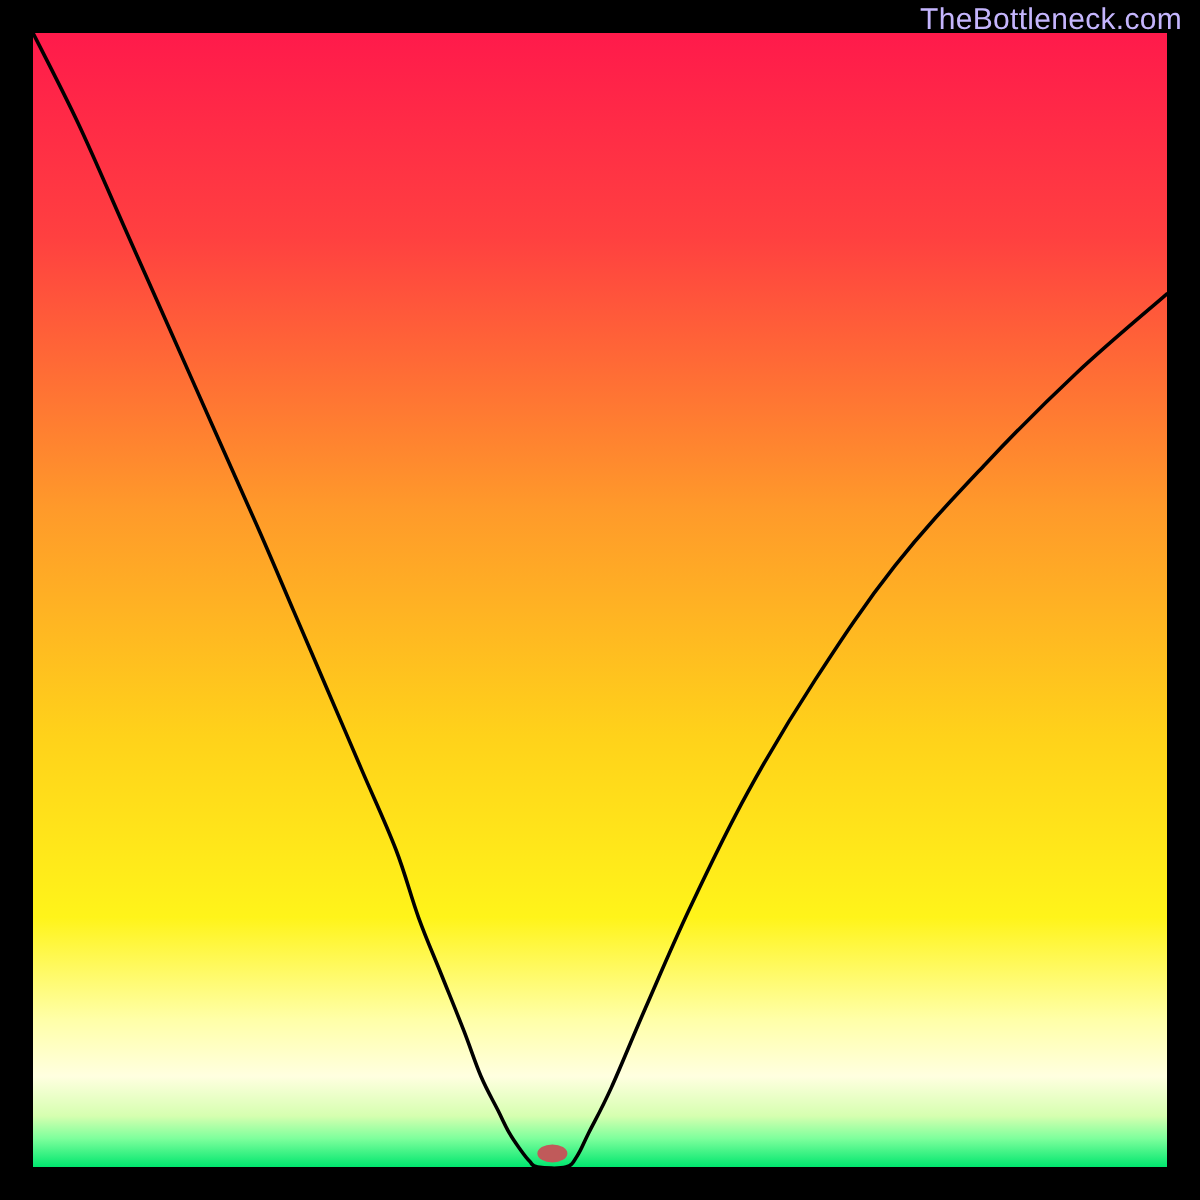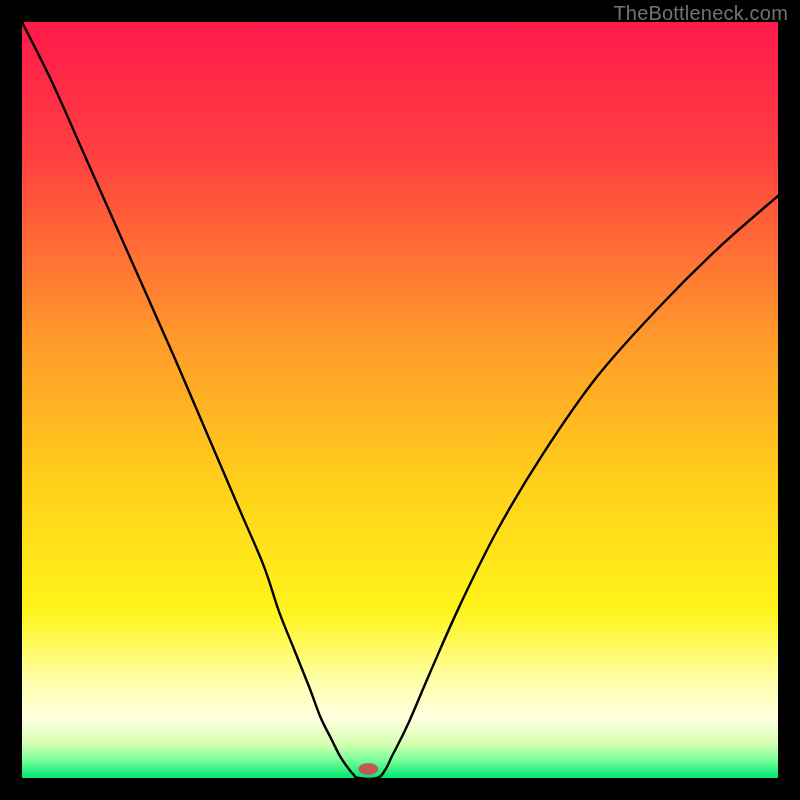--- a/index.html
+++ b/index.html
@@ -23,21 +23,21 @@
     position: absolute;
     left: 22px;
     top: 22px;
     width: 756px;
     height: 756px;
   }
   .watermark {
     position: absolute;
     top: 2px;
     right: 12px;
-    color: #737373;
+    color: #c4b5fd;
     font-size: 20px;
     font-weight: 400;
     letter-spacing: 0.2px;
     user-select: none;
   }
 </style>
 </head>
 <body>
 
 <div class="frame">

